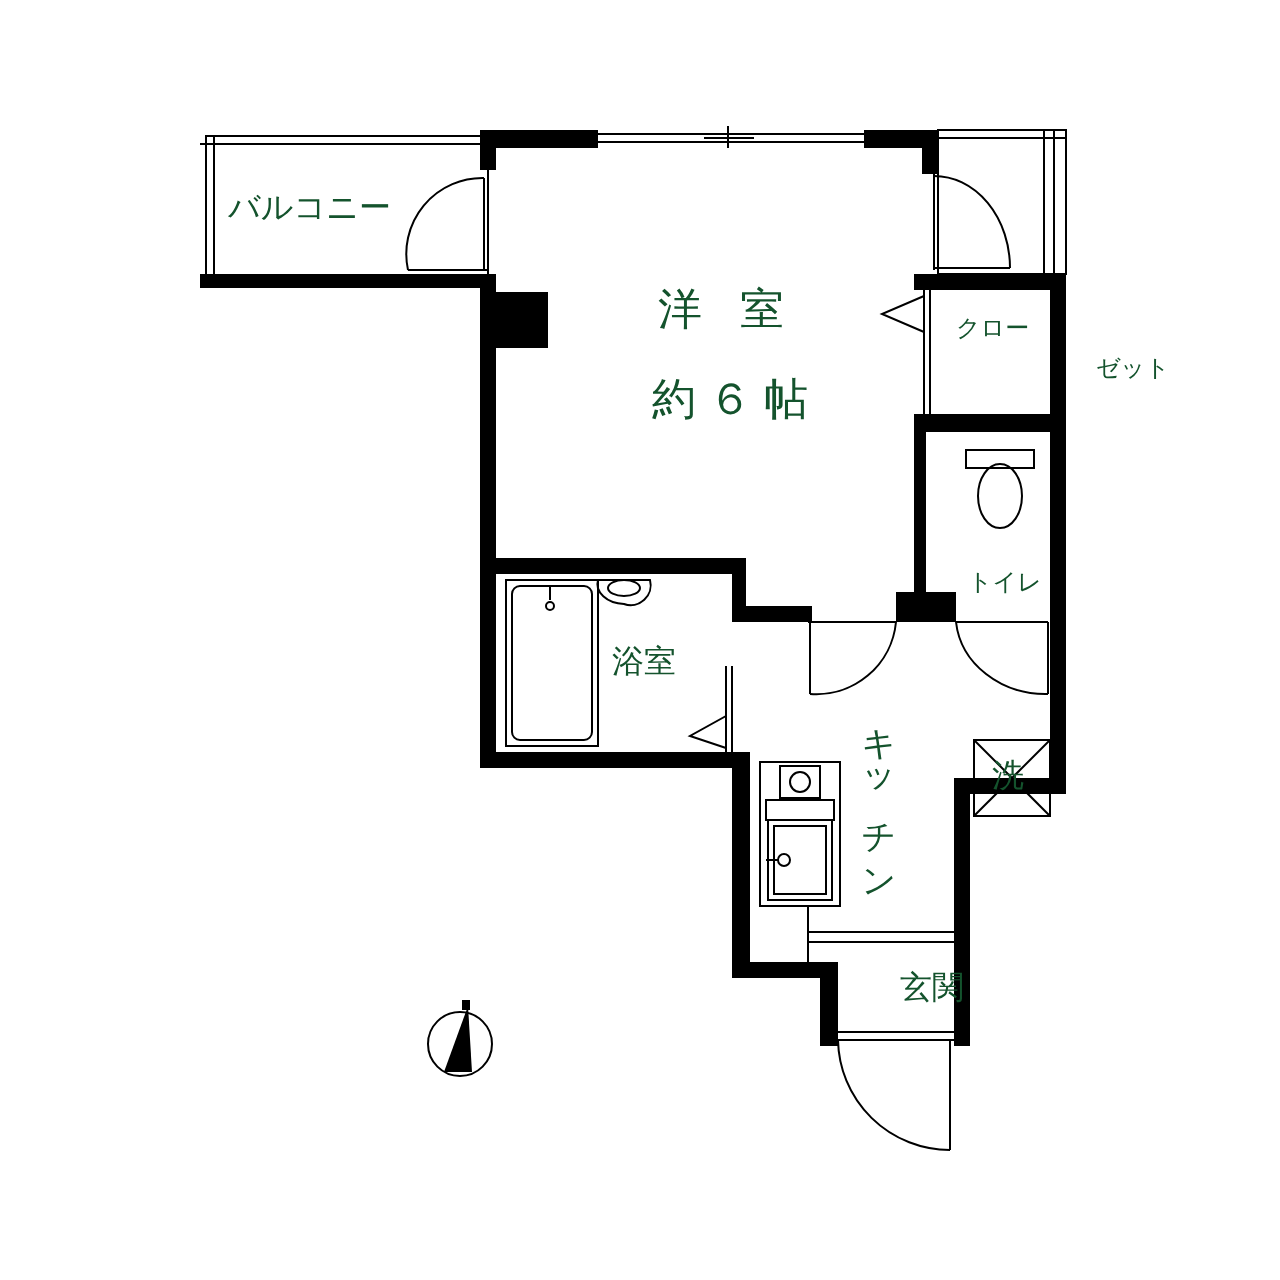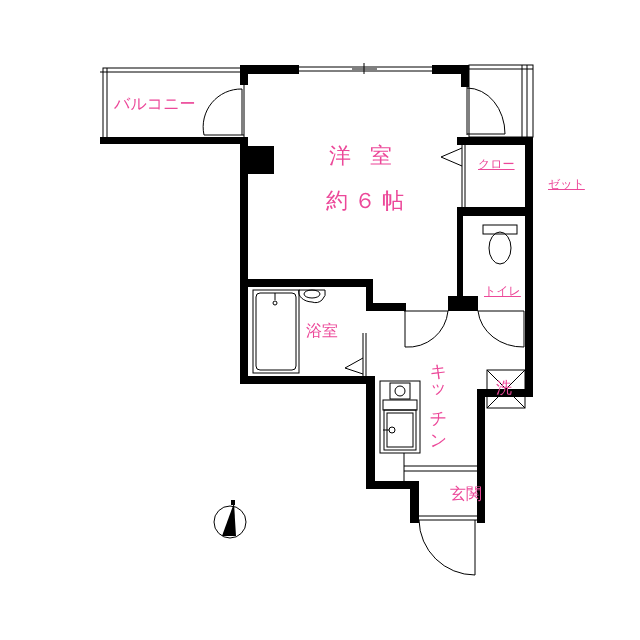--- a/index.html
+++ b/index.html
@@ -1,21 +1,21 @@
 <!DOCTYPE html>
 <html><head>
 <meta charset="utf-8">
 <style>
   html, body { margin:0; padding:0; background:#ffffff; }
   body { width:640px; height:640px; position:relative; overflow:hidden; font-family:"DejaVu Sans", sans-serif; }
   svg { position:absolute; left:0; top:0; }
-  .lbl { position:absolute; color:#ec4899; white-space:nowrap; line-height:1; }
+  .lbl { position:absolute; color:#14532d; white-space:nowrap; line-height:1; }
   .big { font-size:22px; font-weight:normal; letter-spacing:6px; }
   .med { font-size:16px; }
-  .sm  { font-size:12px;text-decoration:underline; }
+  .sm  { font-size:12px; }
   .vert { writing-mode:vertical-rl; font-size:17px; letter-spacing:4px; }
 </style>
 </head>
 <body>
 
 <svg width="640" height="640" viewBox="0 0 640 640">
   <g fill="#000">
 
     <rect x="100" y="137" width="146" height="7"></rect>
 

